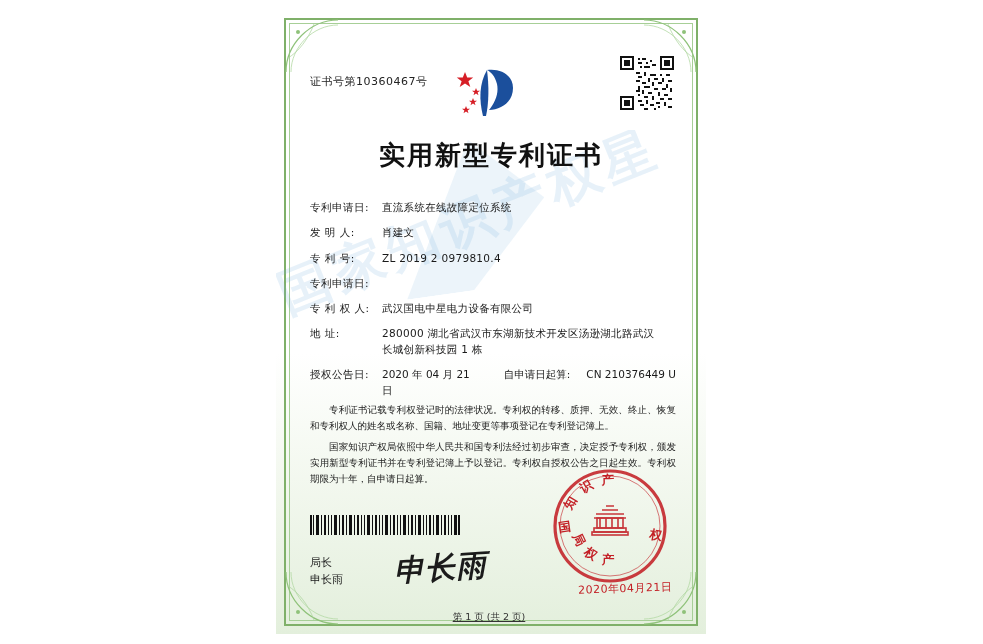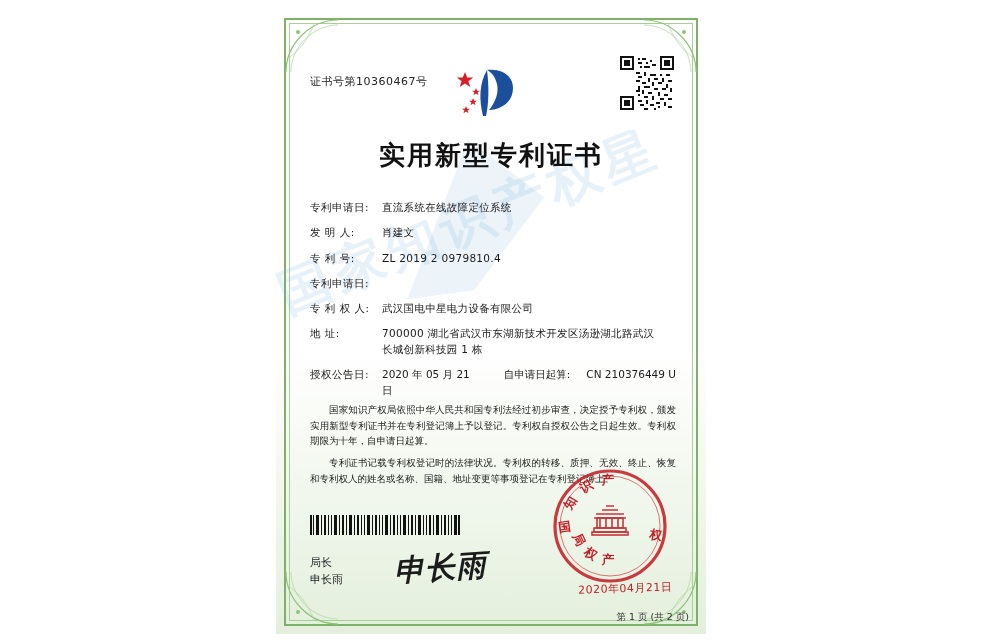--- a/index.html
+++ b/index.html
@@ -245,26 +245,27 @@
     font-family: "DejaVu Sans", sans-serif;
     font-size: 11px;
     color: #c32026;
     letter-spacing: 0.5px;
     transform: rotate(-2deg);
   }
 
   
   .pagefoot {
     position: absolute;
-    left: 0; right: 17px;
+    left: 0; right: 4px;
     bottom: 10px;
-    text-align: right;
+    text-align: center;
     font-family: "DejaVu Sans", sans-serif;
     font-size: 9.5px;
     color: #333;
+    text-decoration: underline;
   }
 </style>
 </head>
 <body>
 
 <div id="page">
 
   <div class="sheet">
 
     <div class="border-outer"></div>
@@ -418,37 +419,37 @@
       </div>
 
       <div class="frow">
         <div class="flabel">专 利 权 人:</div>
         <div class="fval">武汉国电中星电力设备有限公司</div>
       </div>
 
       <div class="frow">
         <div class="flabel">地 址:</div>
         <div class="fval">
-          <span class="sub">700000 湖北省武汉市东湖新技术开发区汤逊湖北路武汉</span>
+          <span class="sub">280000 湖北省武汉市东湖新技术开发区汤逊湖北路武汉</span>
           <span class="sub">长城创新科技园 1 栋</span>
         </div>
       </div>
 
       <div class="frow twocol">
         <div class="flabel">授权公告日:</div>
-        <div>2020 年 05 月 21 日</div>
+        <div>2020 年 04 月 21 日</div>
         <div class="flabel2">自申请日起算:</div>
         <div class="fval2">CN 210376449 U</div>
       </div>
 
     </div>
 
     <div class="paras">
+      <p>专利证书记载专利权登记时的法律状况。专利权的转移、质押、无效、终止、恢复和专利权人的姓名或名称、国籍、地址变更等事项登记在专利登记簿上。</p>
       <p>国家知识产权局依照中华人民共和国专利法经过初步审查，决定授予专利权，颁发实用新型专利证书并在专利登记簿上予以登记。专利权自授权公告之日起生效。专利权期限为十年，自申请日起算。</p>
-      <p>专利证书记载专利权登记时的法律状况。专利权的转移、质押、无效、终止、恢复和专利权人的姓名或名称、国籍、地址变更等事项登记在专利登记簿上。</p>
     </div>
 
     <div class="barcode">
       <svg width="150" height="20" viewBox="0 0 150 20" shape-rendering="crispEdges">
         <rect width="150" height="20" fill="#ffffff" fill-opacity="0"></rect>
         <g fill="#111111">
           <rect x="0" y="0" width="2" height="20"></rect>
             <rect x="3" y="0" width="1" height="20"></rect>
           <rect x="6" y="0" width="3" height="20"></rect>
             <rect x="11" y="0" width="1" height="20"></rect>

